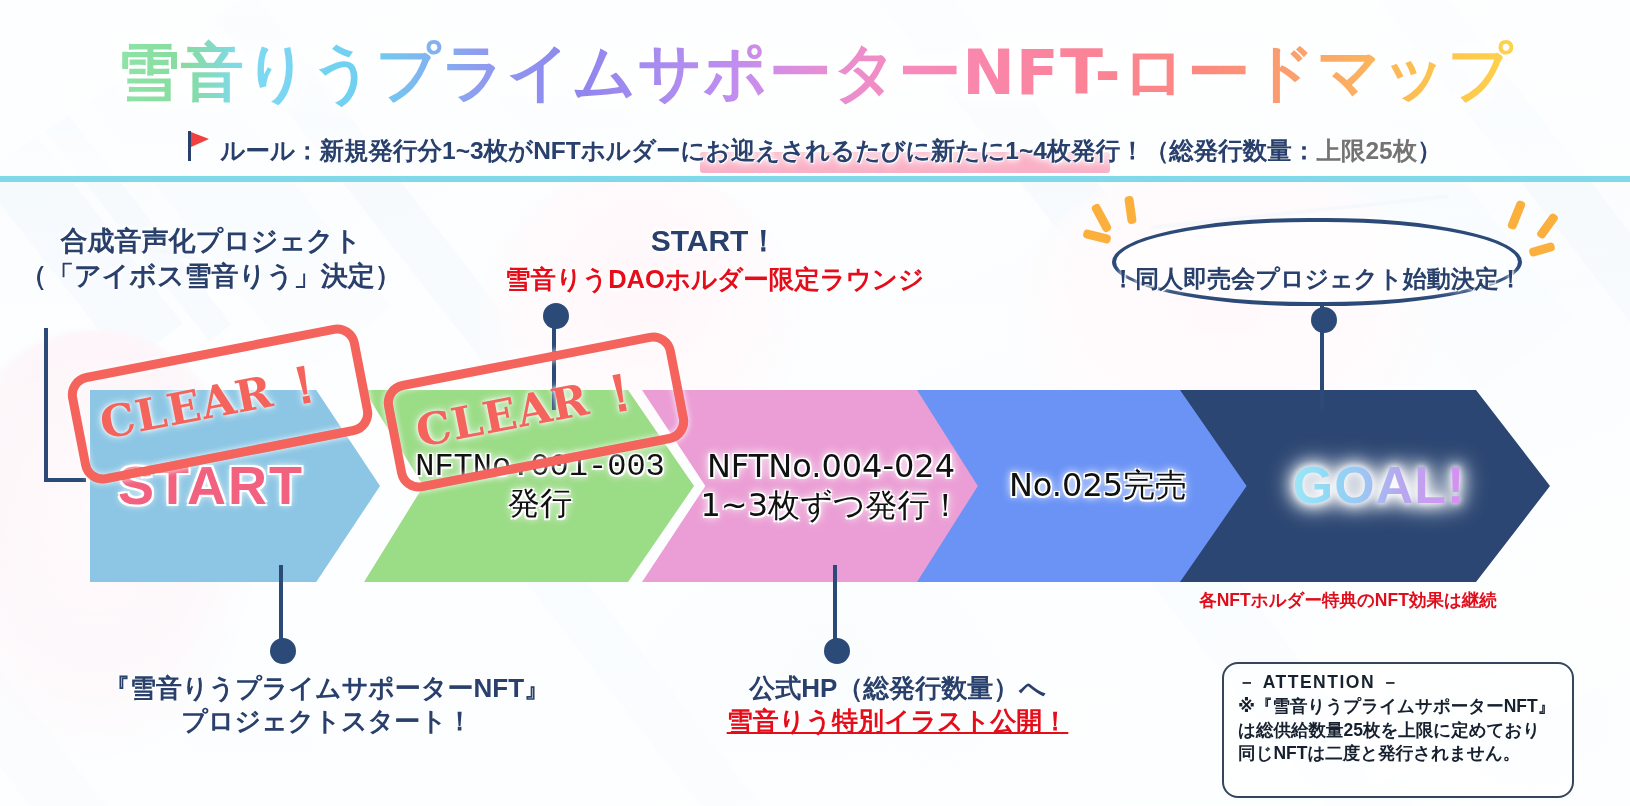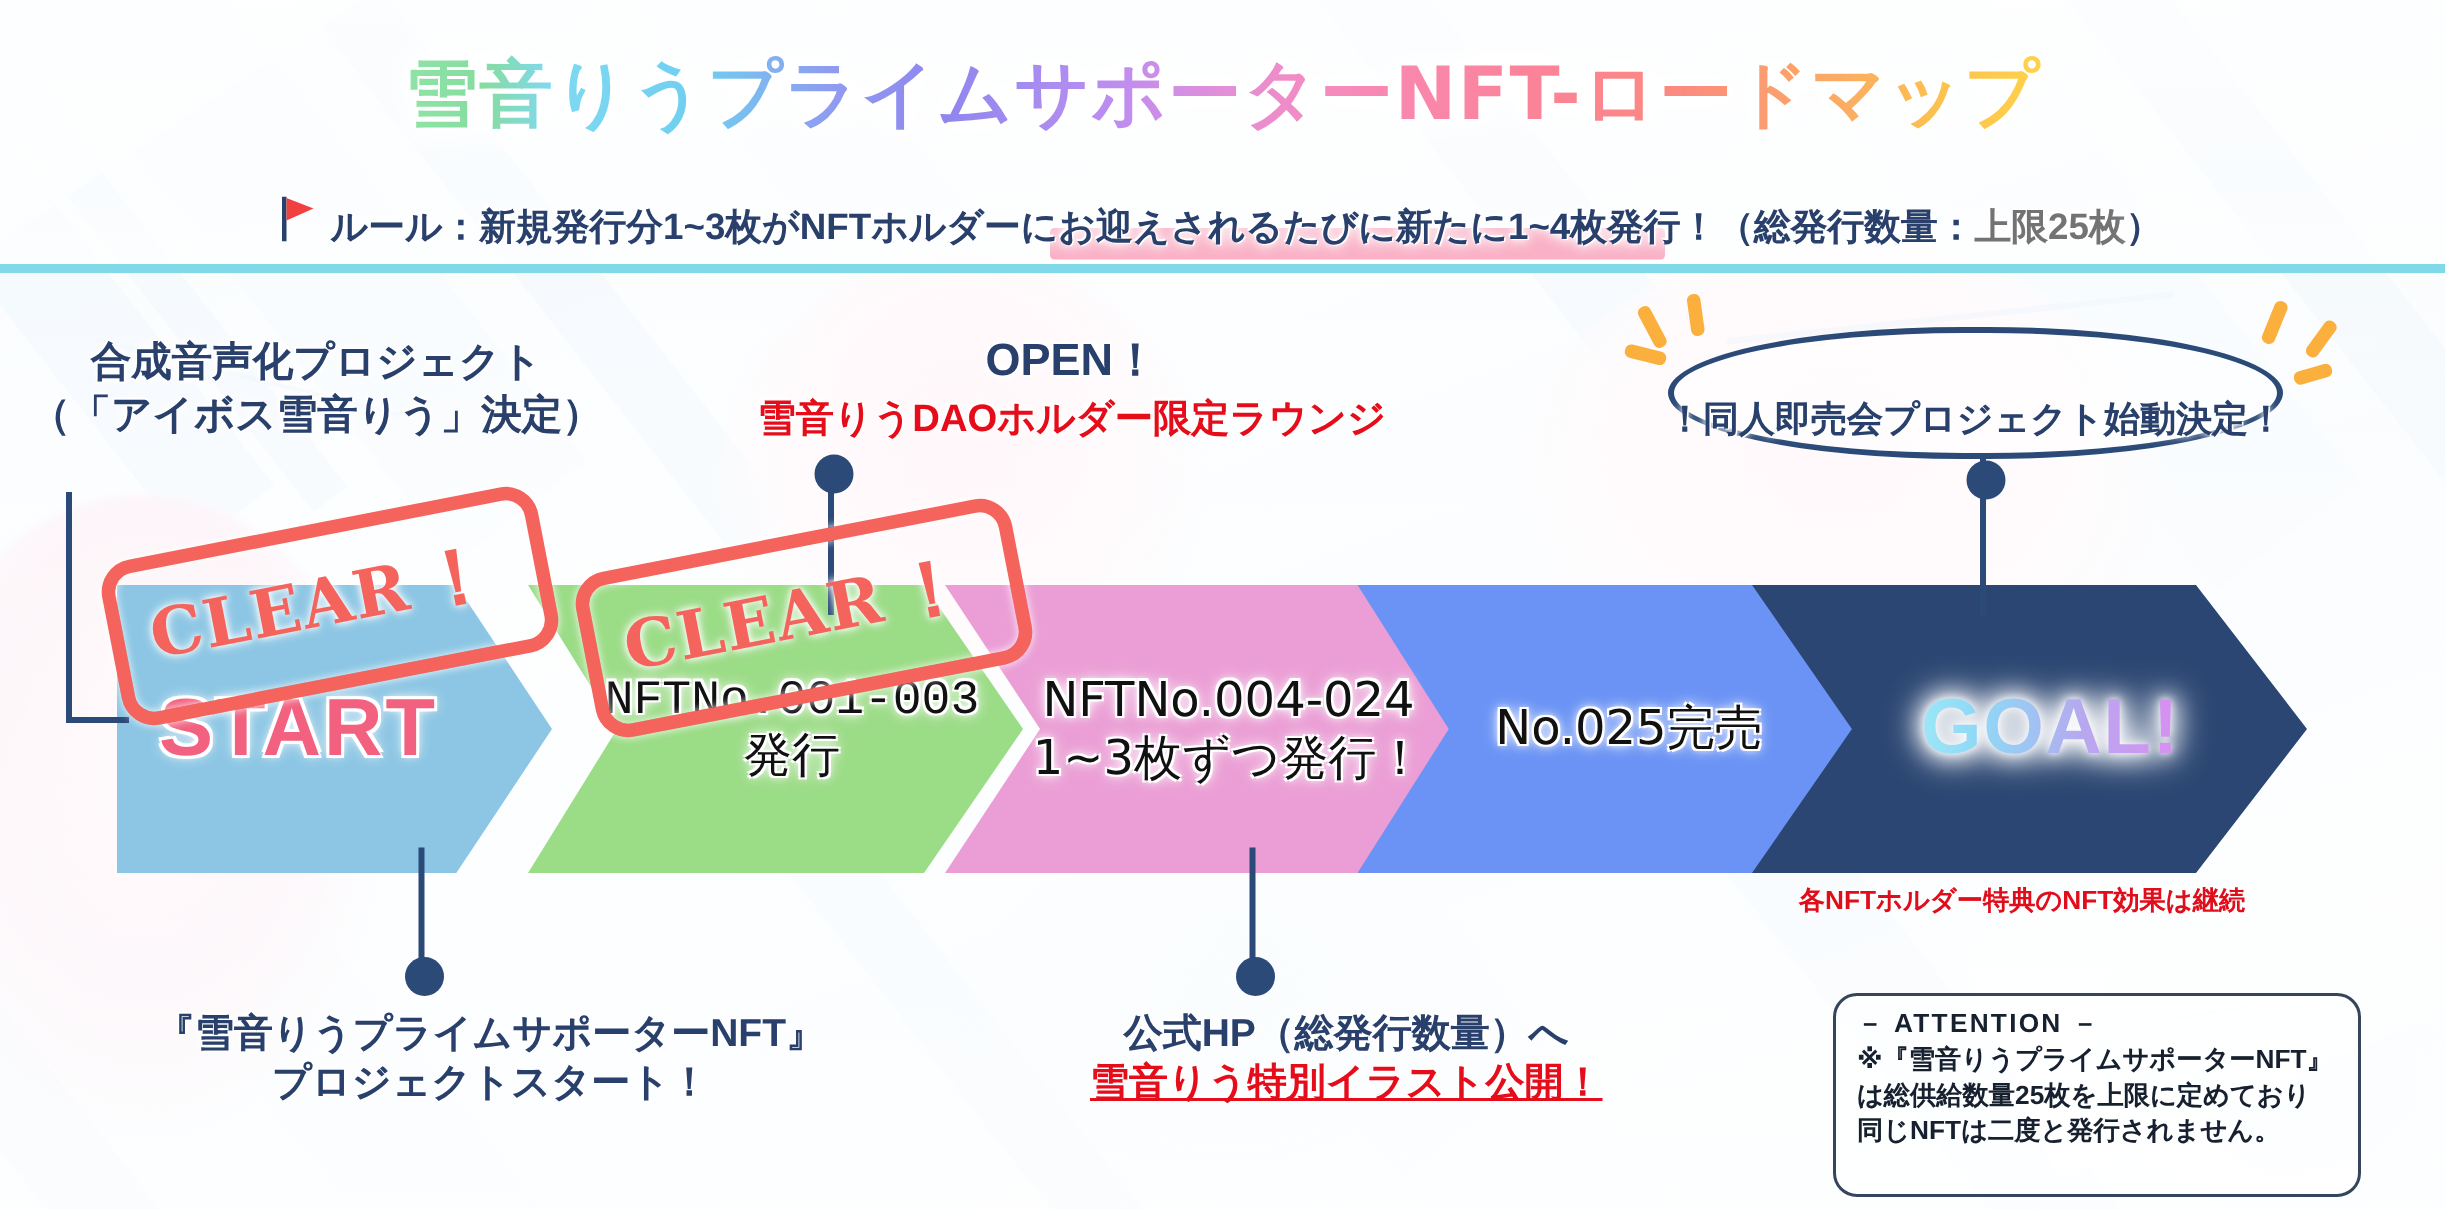--- a/index.html
+++ b/index.html
@@ -22,21 +22,21 @@
   #veilTop{position:absolute;left:0;right:0;top:0;height:178px;background:linear-gradient(180deg,rgba(255,255,255,.88) 0%,rgba(255,255,255,.82) 70%,rgba(255,255,255,.90) 100%);z-index:2;}
   #veilMid{position:absolute;left:0;right:0;top:182px;height:624px;background:linear-gradient(180deg,rgba(255,255,255,.70) 0%,rgba(255,255,255,.80) 40%,rgba(255,255,255,.86) 100%);z-index:2;}
 
   #cyanrule{position:absolute;left:0;right:0;top:176px;height:6px;background:#7fd9e8;z-index:6;}
 
   #content{position:absolute;inset:0;z-index:10;}
 
   
   #title{
     position:absolute;left:0;right:0;top:30px;text-align:center;
-    font-size:49px;font-weight:bold;letter-spacing:1px;white-space:nowrap;
+    font-size:63px;font-weight:bold;letter-spacing:1px;white-space:nowrap;
     font-family:"DejaVu Sans","Liberation Sans",sans-serif;
   }
   #title span{
     background:linear-gradient(90deg,
       #8fe3a6 0%, #86dca0 5%,
       #7fd9f2 9%, #6fcff0 18%,
       #8f9cf0 26%, #8f86ee 33%,
       #a98cf0 39%, #c08df0 44%,
       #e38fd8 50%, #f58bbf 56%,
       #fa87ab 62%, #fb8396 70%,
@@ -88,21 +88,21 @@
   }
   #eventbubble .l2{font-size:24px;font-weight:bold;color:#28406b;white-space:nowrap;margin-top:2px;
     text-shadow:0 0 4px #fff,0 0 8px #fff,1px 1px 0 #fff;}
   .spark{position:absolute;background:#fbb03e;border-radius:4px;}
 
   
   .conn{position:absolute;background:#2b4a78;z-index:11;}
   .dot{position:absolute;width:26px;height:26px;border-radius:50%;background:#2b4a78;z-index:12;}
 
   
-  #arrows{position:absolute;left:0;top:390px;height:200px;width:1296px;padding-left:33px;}
+  #arrows{position:absolute;left:12px;top:390px;height:200px;width:1296px;padding-left:33px;}
   .arrow{position:absolute;top:0;height:192px;display:flex;align-items:center;}
   .arrow .label{position:relative;z-index:3;width:100%;text-align:center;line-height:1.22;}
 
   .ashape{position:absolute;inset:0;}
 
   .arrowtxt{
     font-size:32px;color:#111;font-weight:normal;
     font-family:"DejaVu Sans","Liberation Sans",sans-serif;
     text-shadow:0 0 4px #fff,0 0 8px #fff,0 0 11px #fff,1.5px 1.5px 0 #fff,-1.5px -1.5px 0 #fff,1.5px -1.5px 0 #fff,-1.5px 1.5px 0 #fff;
   }
@@ -220,21 +220,21 @@
       </svg>
     </span><span>ルール：新規発行分1~3枚がNFTホルダーにお迎えされるたびに新たに1~4枚発行！（総発行数量：</span><em>上限25枚</em><span>）</span>
   </div>
 
   <div class="anno" id="a-voice">
     <div>合成音声化プロジェクト</div>
     <div>（「アイボス雪音りう」決定）</div>
   </div>
 
   <div class="anno" id="a-open">
-    <div>OPEN！</div>
+    <div>START！</div>
     <div class="sub">雪音りうDAOホルダー限定ラウンジ</div>
   </div>
 
   <div class="spark" style="left:1097px;top:203px;width:9px;height:30px;transform:rotate(-28deg);"></div>
   <div class="spark" style="left:1126px;top:196px;width:9px;height:28px;transform:rotate(-8deg);"></div>
   <div class="spark" style="left:1083px;top:232px;width:28px;height:9px;transform:rotate(14deg);"></div>
   <div class="spark" style="left:1512px;top:200px;width:9px;height:30px;transform:rotate(22deg);"></div>
   <div class="spark" style="left:1543px;top:212px;width:9px;height:28px;transform:rotate(36deg);"></div>
   <div class="spark" style="left:1529px;top:245px;width:26px;height:9px;transform:rotate(-16deg);"></div>
 

